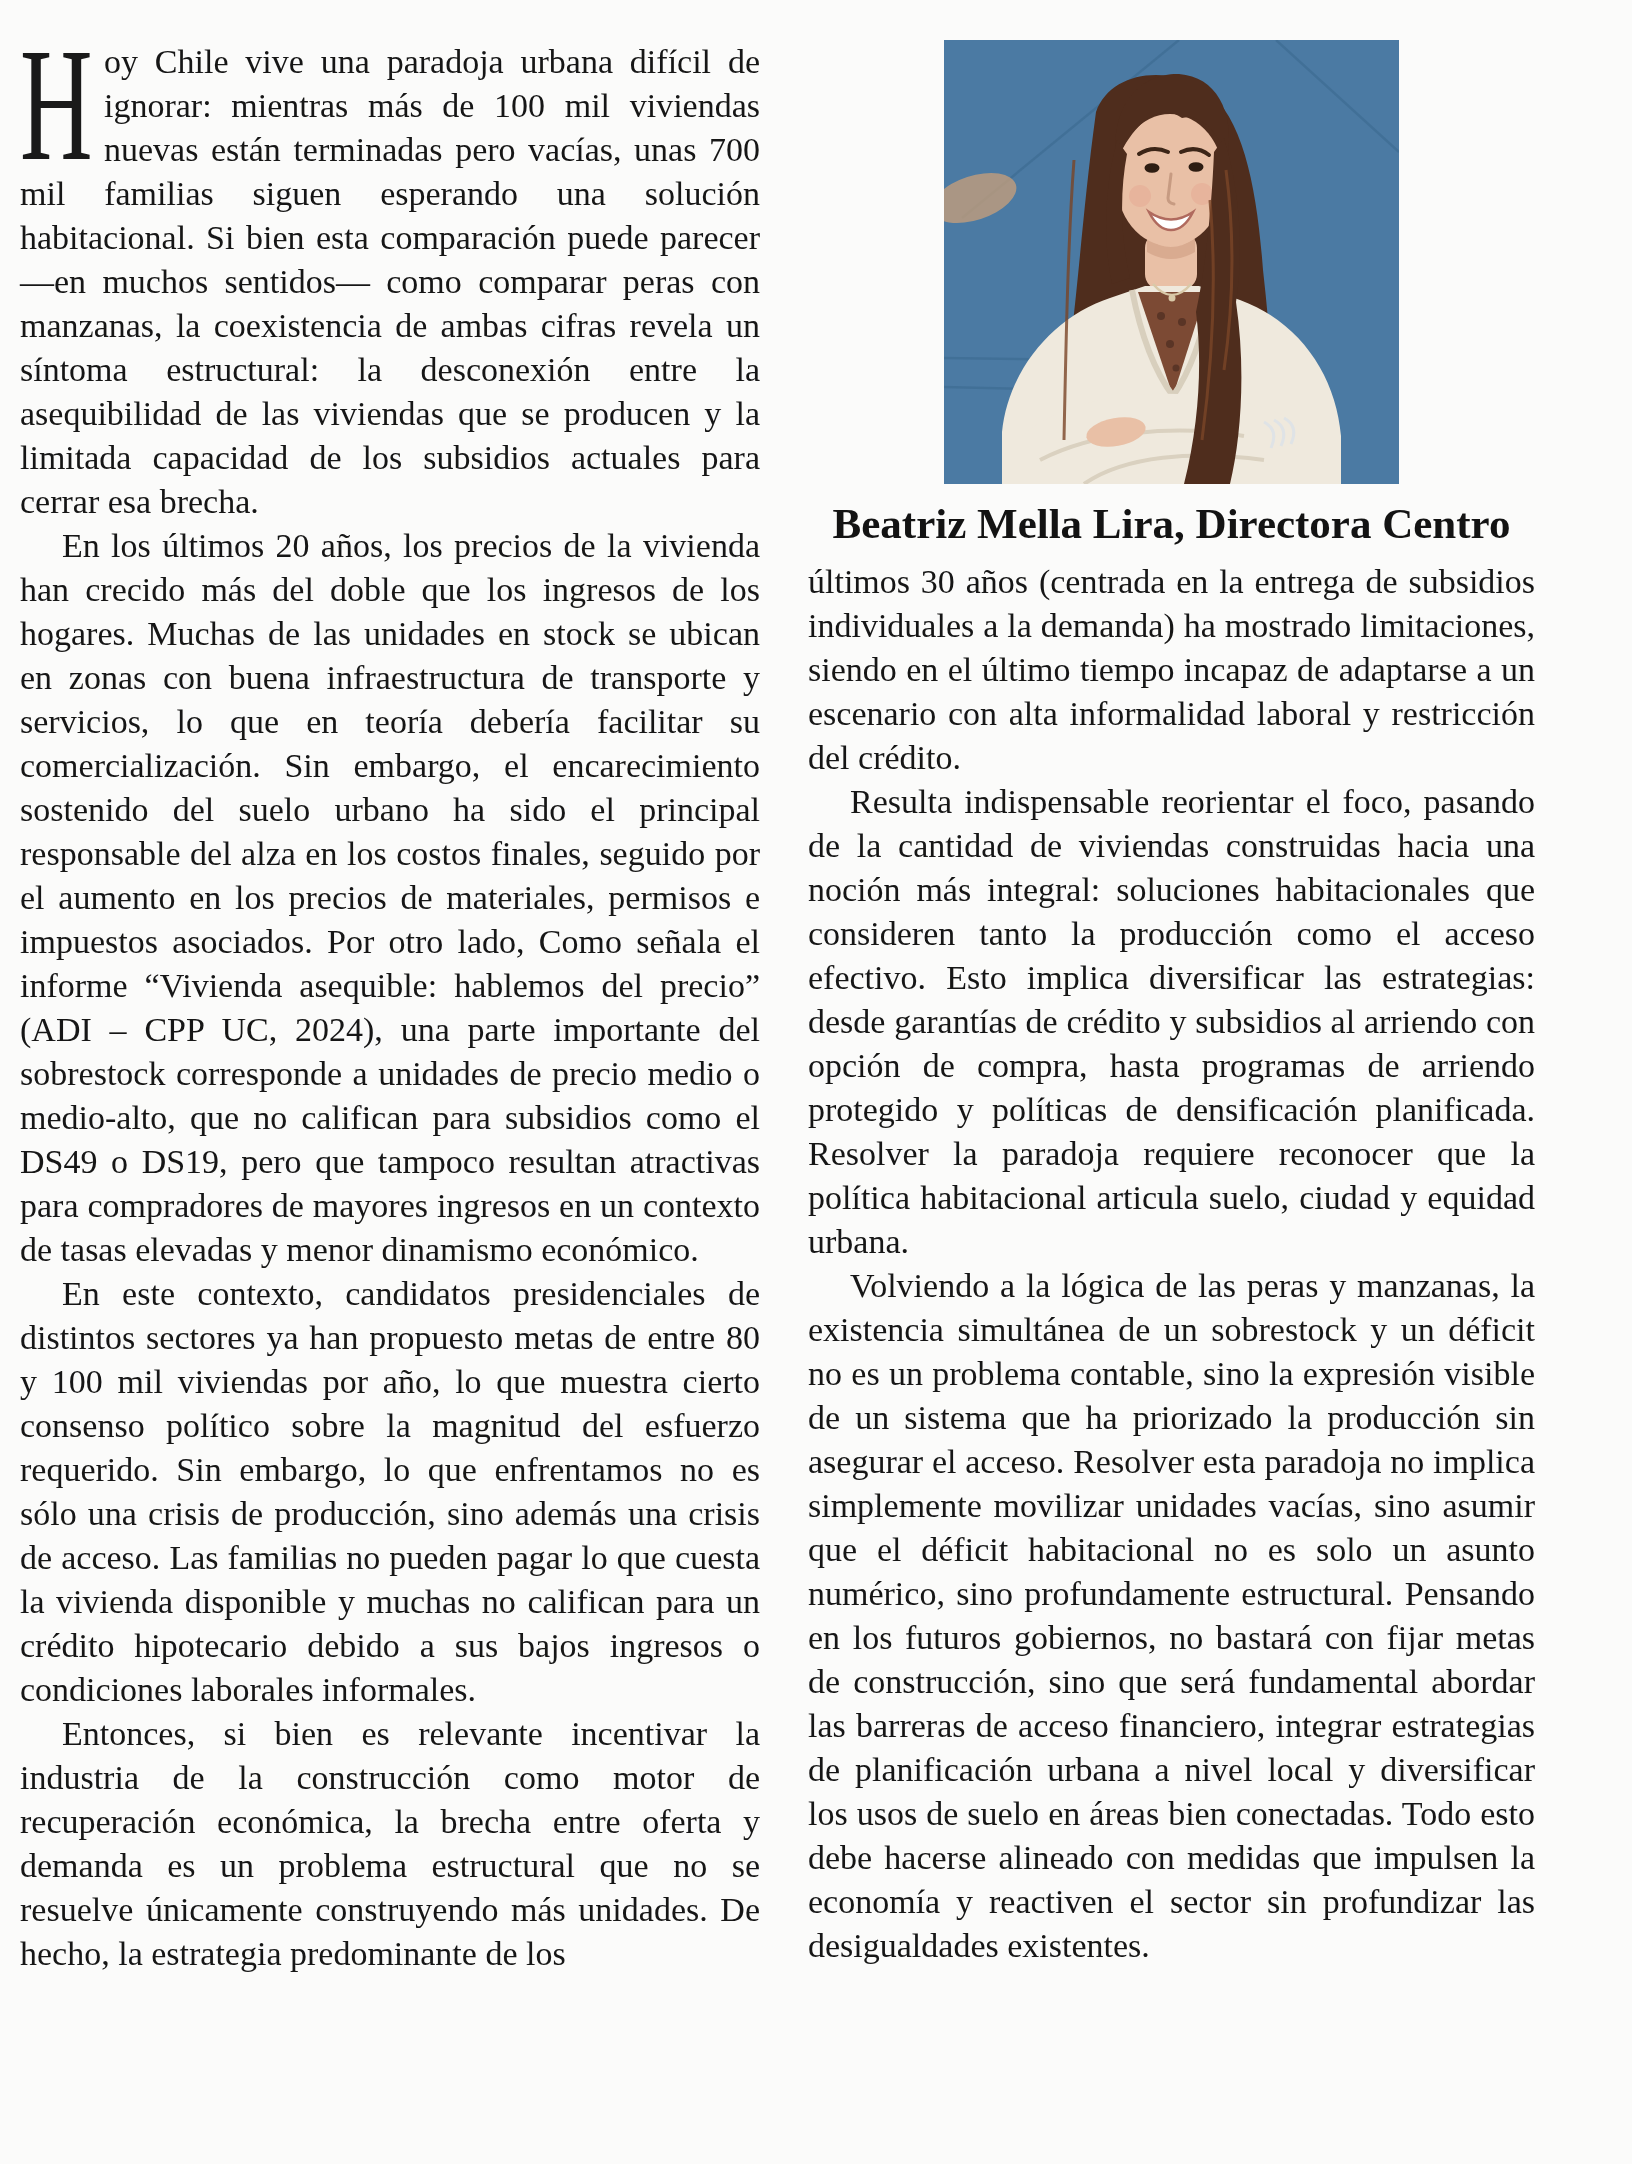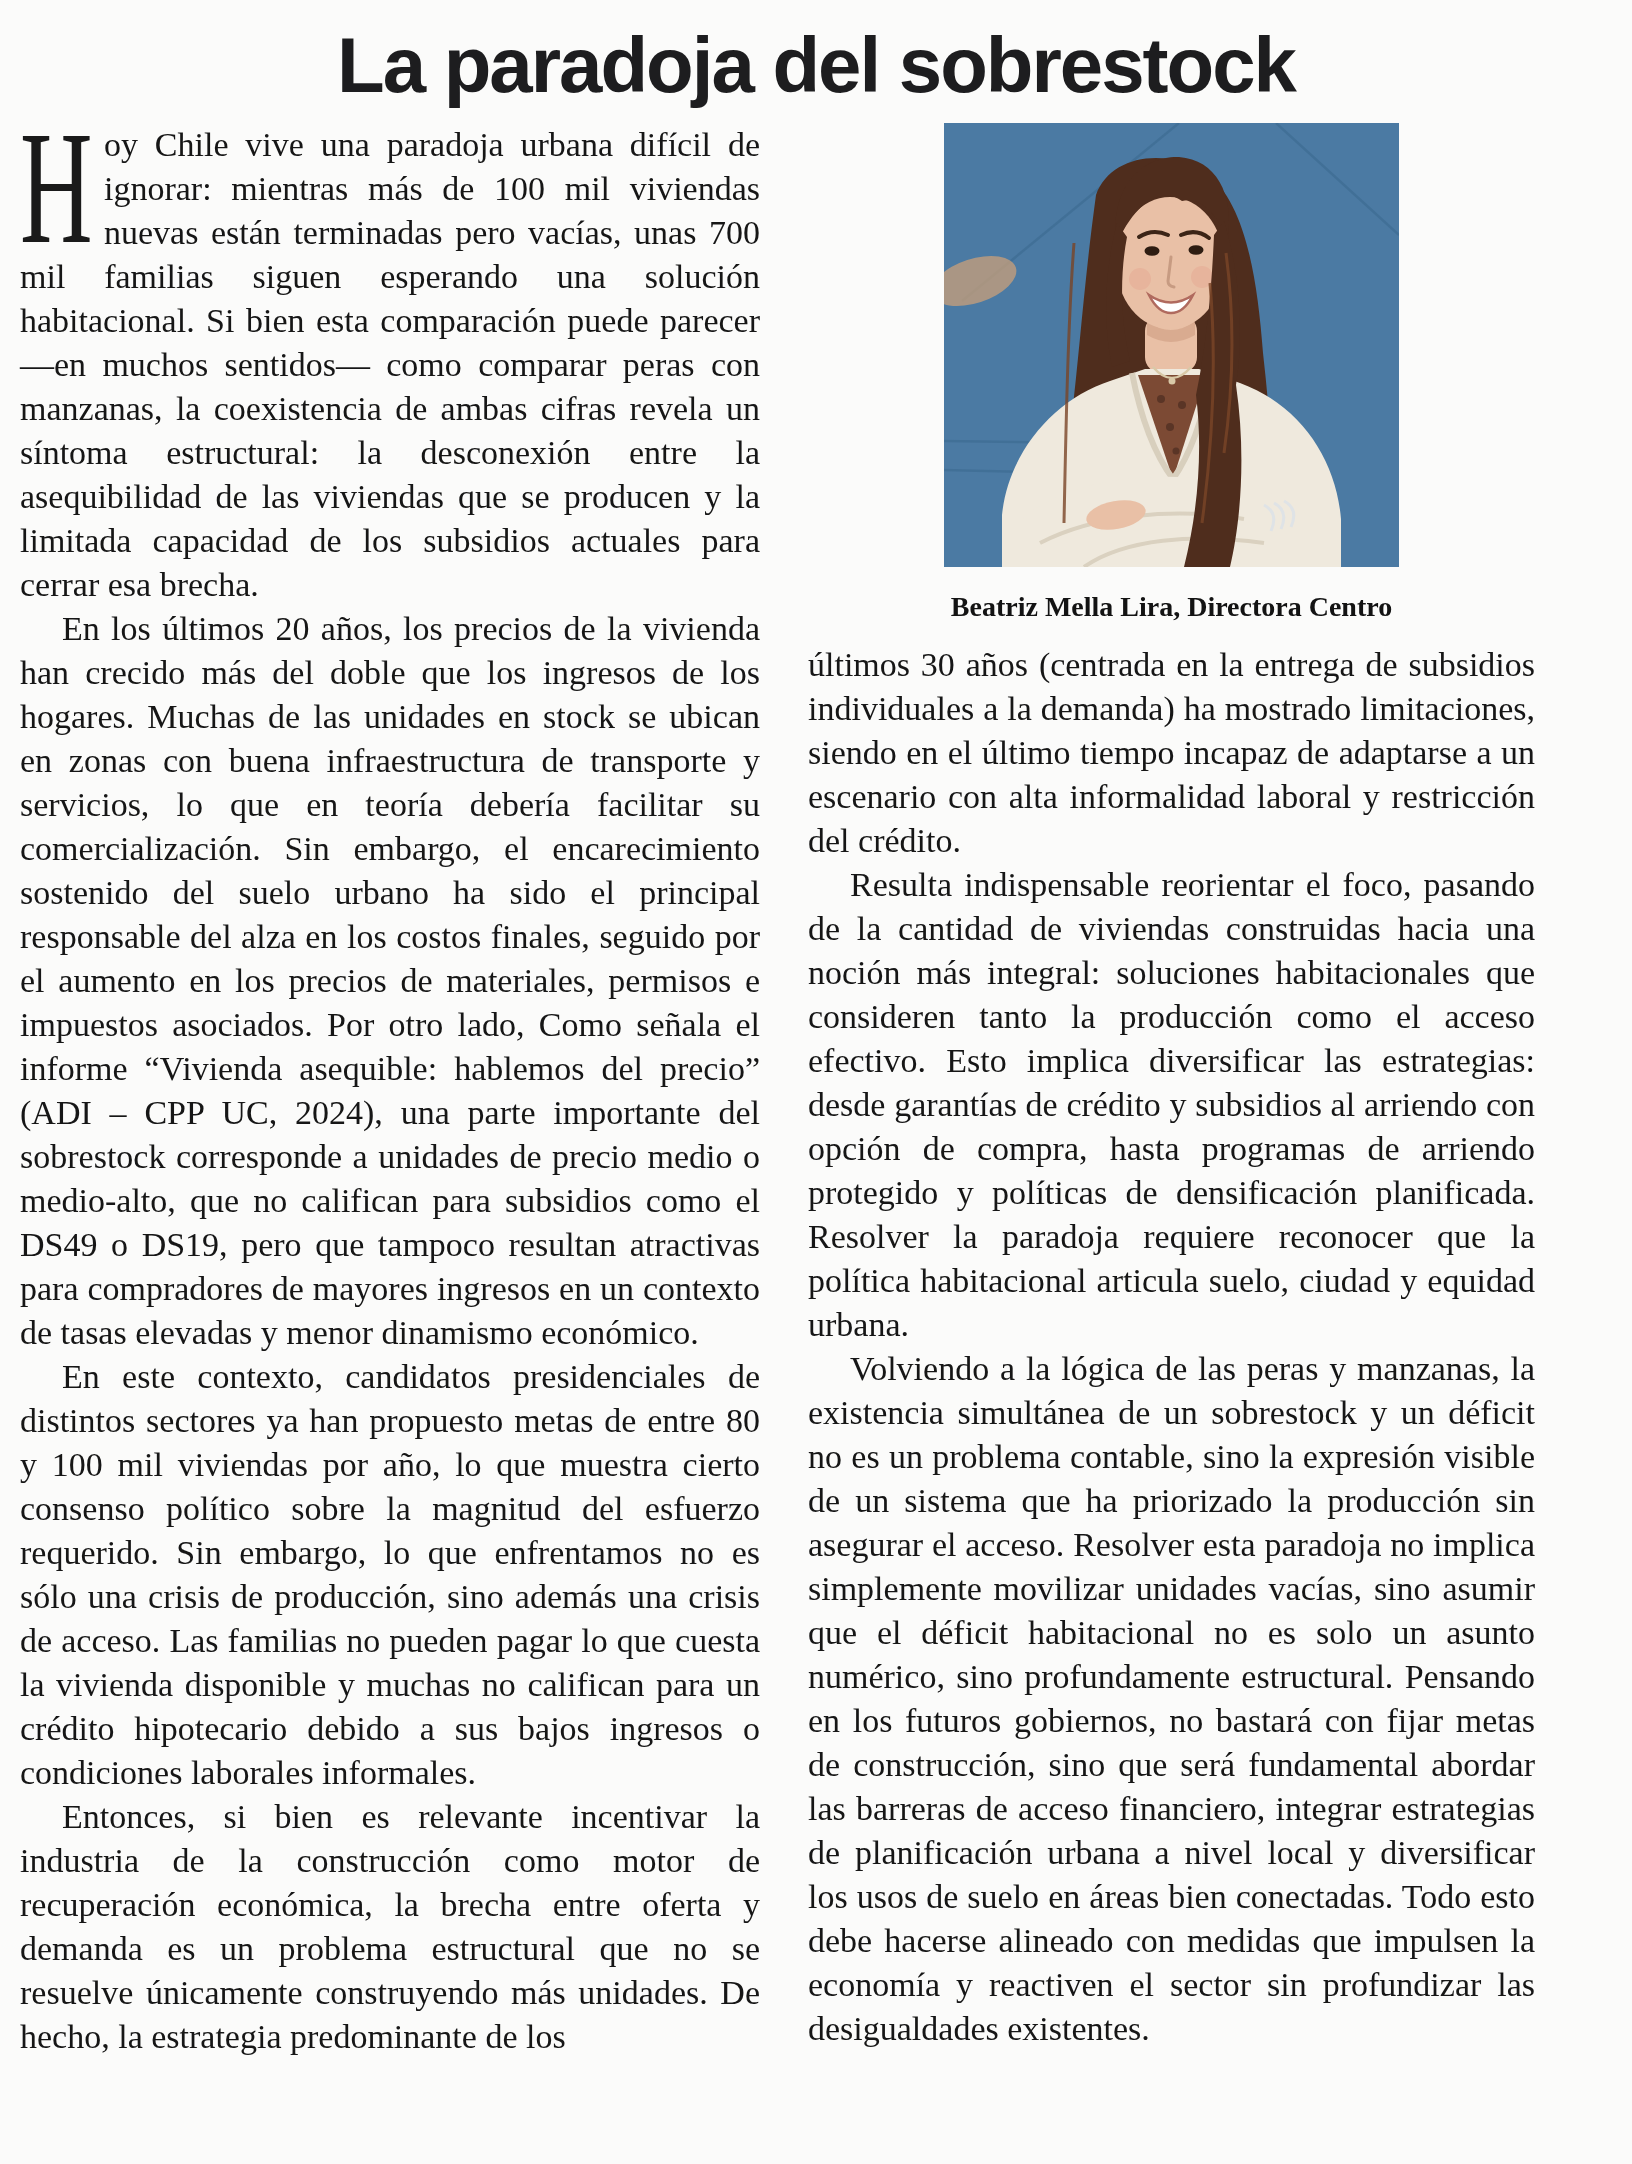--- a/index.html
+++ b/index.html
@@ -48,31 +48,30 @@
   }
   figure { margin: 0; }
   .photo-wrap {
     width: 455px; height: 444px;
     margin: 0 auto;
   }
   .photo-wrap svg { display: block; width: 455px; height: 444px; }
   .photo-caption {
     font-weight: 700;
     text-align: center;
-    font-size: 28px;
+    font-size: 43px;
     line-height: 44px;
     color: #131313;
     margin: 18px 0 14px 0;
   }
 </style>
 </head>
 <body>
 
 <header class="page-title">
-  <div>La paradoja del sobrestock</div>
 </header>
 
 <main class="columns">
 
   <section class="col col-left">
     <p><span class="dropcap">H</span><span>oy Chile vive una paradoja urbana difícil de ignorar: mientras más de 100 mil viviendas nuevas están terminadas pero vacías, unas 700 mil familias siguen esperando una solución habitacional. Si bien esta comparación puede parecer —en muchos sentidos— como comparar peras con manzanas, la coexistencia de ambas cifras revela un síntoma estructural: la desconexión entre la asequibilidad de las viviendas que se producen y la limitada capacidad de los subsidios actuales para cerrar esa brecha.</span></p>
     <p class="indent">En los últimos 20 años, los precios de la vivienda han crecido más del doble que los ingresos de los hogares. Muchas de las unidades en stock se ubican en zonas con buena infraestructura de transporte y servicios, lo que en teoría debería facilitar su comercialización. Sin embargo, el encarecimiento sostenido del suelo urbano ha sido el principal responsable del alza en los costos finales, seguido por el aumento en los precios de materiales, permisos e impuestos asociados. Por otro lado, Como señala el informe “Vivienda asequible: hablemos del precio” (ADI – CPP UC, 2024), una parte importante del sobrestock corresponde a unidades de precio medio o medio-alto, que no califican para subsidios como el DS49 o DS19, pero que tampoco resultan atractivas para compradores de mayores ingresos en un contexto de tasas elevadas y menor dinamismo económico.</p>
     <p class="indent">En este contexto, candidatos presidenciales de distintos sectores ya han propuesto metas de entre 80 y 100 mil viviendas por año, lo que muestra cierto consenso político sobre la magnitud del esfuerzo requerido. Sin embargo, lo que enfrentamos no es sólo una crisis de producción, sino además una crisis de acceso. Las familias no pueden pagar lo que cuesta la vivienda disponible y muchas no califican para un crédito hipotecario debido a sus bajos ingresos o condiciones laborales informales.</p>
     <p class="indent">Entonces, si bien es relevante incentivar la industria de la construcción como motor de recuperación económica, la brecha entre oferta y demanda es un problema estructural que no se resuelve únicamente construyendo más unidades. De hecho, la estrategia predominante de los</p>
   </section>

